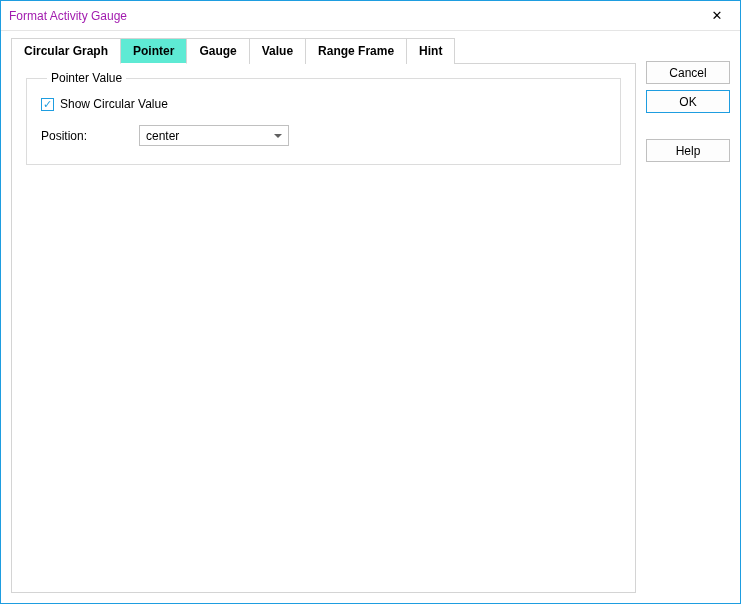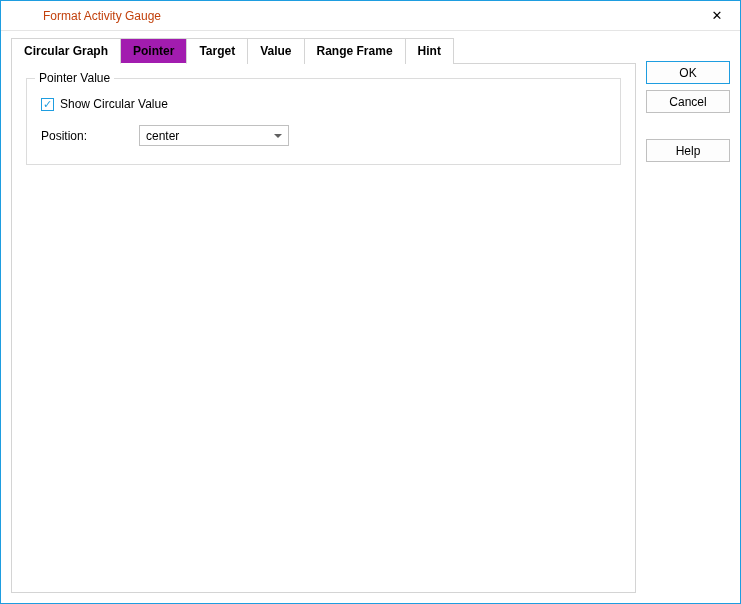--- a/index.html
+++ b/index.html
@@ -20,22 +20,21 @@
       height: 30px;
       display: flex;
       align-items: center;
       justify-content: space-between;
       padding: 0 8px 0 8px;
       background: #ffffff;
       border-bottom: 1px solid #e5e5e5;
     }
     .titlebar-title {
       font-size: 12px;
-      color: #c2410c;
-      margin-left: 34px;
+      color: #a21caf;
     }
     .close-btn {
       width: 30px;
       height: 24px;
       display: flex;
       align-items: center;
       justify-content: center;
       cursor: pointer;
       font-size: 13px;
       font-family: Arial, sans-serif;
@@ -60,21 +59,21 @@
       padding: 5px 12px;
       border: 1px solid #d4d4d4;
       border-bottom: none;
       background: #fff;
       cursor: pointer;
       font-size: 12px;
       margin-right: -1px;
       position: relative;
     }
     .tab.active {
-      background: #a21caf;
+      background: #5eead4;
       border-bottom: 1px solid #fff;
       top: 1px;
       z-index: 3;
     }
     .tab:not(.active) {
       background: #fff;
       top: 1px;
     }
     .tab-content {
       border: 1px solid #d4d4d4;
@@ -84,21 +83,21 @@
       z-index: 1;
     }
     .fieldset {
       border: 1px solid #dcdcdc;
       padding: 10px 10px 14px 10px;
       position: relative;
     }
     .fieldset-legend {
       position: absolute;
       top: -8px;
-      left: 8px;
+      left: 20px;
       background: #fff;
       padding: 0 4px;
       font-size: 12px;
       color: #000;
     }
     .checkbox-row {
       display: flex;
       align-items: center;
       margin: 8px 0 14px 4px;
     }
@@ -181,21 +180,21 @@
   <div class="close-btn">
     <span>✕</span>
   </div>
 </div>
 
 <div class="dialog-body">
   <div class="main-area">
     <div class="tabs">
       <div class="tab">Circular Graph</div>
       <div class="tab active">Pointer</div>
-      <div class="tab">Target</div>
+      <div class="tab">Gauge</div>
       <div class="tab">Value</div>
       <div class="tab">Range Frame</div>
       <div class="tab">Hint</div>
     </div>
     <div class="tab-content">
       <div class="fieldset">
         <div class="fieldset-legend">Pointer Value</div>
         <div class="checkbox-row">
           <div class="checkbox">
             <span class="check">✓</span>
@@ -206,18 +205,18 @@
           <span class="form-label">Position:</span>
           <div class="combobox">
             <span>center</span>
             <span class="arrow"></span>
           </div>
         </div>
       </div>
     </div>
   </div>
   <div class="button-column">
+    <div class="btn">Cancel</div>
     <div class="btn default">OK</div>
-    <div class="btn">Cancel</div>
     <div class="spacer"></div>
     <div class="btn">Help</div>
   </div>
 </div>
 
 </body></html>

